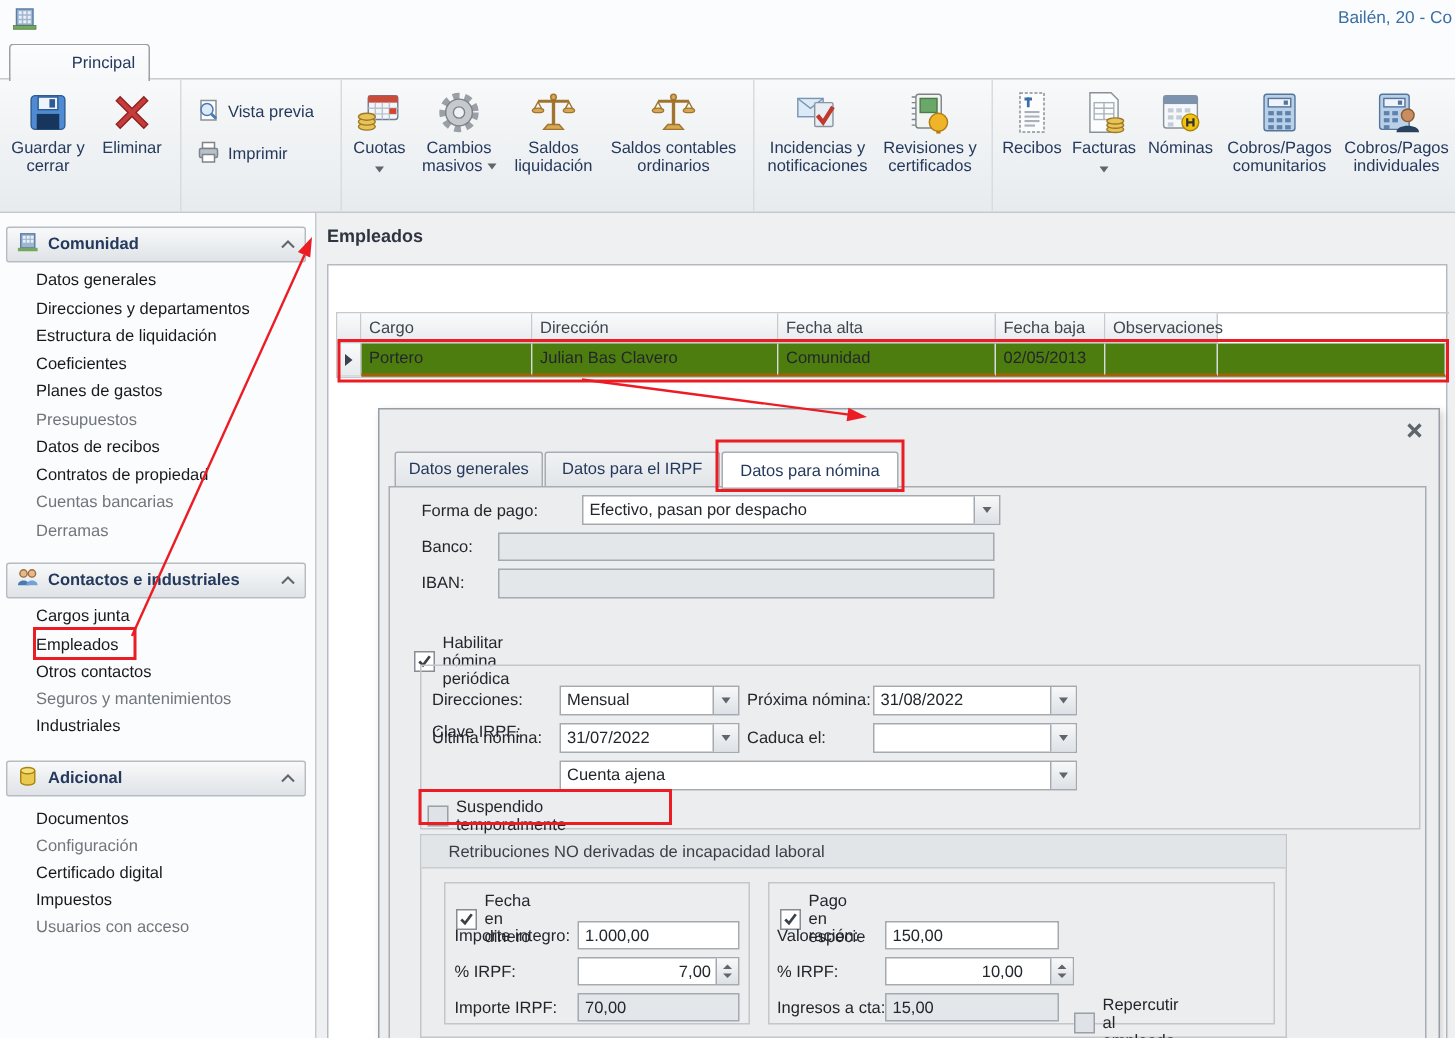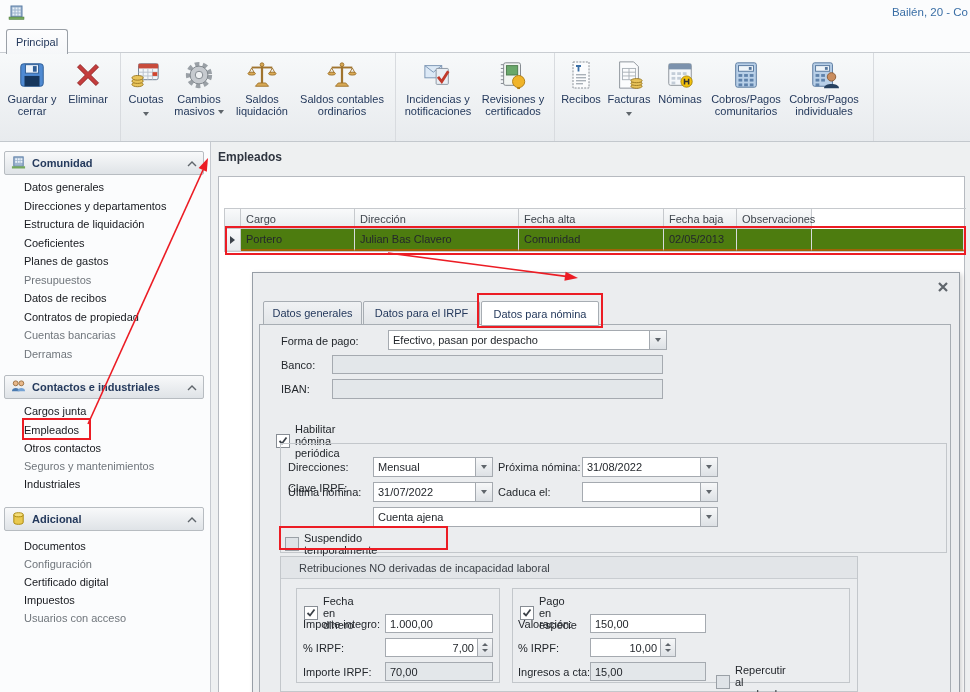--- a/index.html
+++ b/index.html
@@ -5,21 +5,21 @@
   html,body{margin:0;padding:0;}
   body{font-family:"Liberation Sans",sans-serif;font-size:11px;color:#23272c;}
   #screen{position:relative;width:970px;height:692px;overflow:hidden;background:#eef0f1;}
   
   .titlebar{position:absolute;left:0;top:0;width:970px;height:26px;background:#fbfcfd;}
   .appicon{position:absolute;left:8px;top:4px;width:17px;height:17px;}
   .titletext{position:absolute;right:2px;top:6px;color:#3a6ea5;font-size:11.5px;white-space:nowrap;}
   .tabrow{position:absolute;left:0;top:26px;width:970px;height:26px;background:#fbfcfd;}
   .ribbontab{position:absolute;left:6px;top:3px;width:60px;height:24px;background:linear-gradient(#fdfdfe,#f5f7f9);
     border:1px solid #9aa0a7;border-bottom:none;border-radius:3px 3px 0 0;color:#24395c;
-    display:flex;align-items:center;justify-content:center;z-index:3;}
+    display:flex;align-items:center;justify-content:center;z-index:3;padding-left:32px;}
   .ribbonbody{position:absolute;left:0;top:52px;width:970px;height:88px;display:flex;overflow:hidden;
     background:linear-gradient(#f7f9fa,#e8ebee);border-top:1px solid #c9cdd2;border-bottom:1px solid #c3c8cd;z-index:2;}
   .rgroup{position:relative;height:86px;padding:2px 3px 14px 3px;border-right:1px solid #d8dbdf;display:flex;align-items:flex-start;flex-shrink:0;}
   .rbtn{display:flex;flex-direction:column;align-items:center;padding-top:2px;height:66px;flex-shrink:0;}
   .ric{height:36px;display:flex;align-items:center;justify-content:center;}
   .rlab{font-size:11px;line-height:12px;color:#24395c;text-align:center;}
   .smallcol{display:flex;flex-direction:column;gap:8px;margin-top:10px;}
   .sbtn{display:flex;align-items:center;gap:5px;height:20px;font-size:11px;color:#24395c;padding:0 7px;}
   .dd{display:inline-block;width:0;height:0;border-left:3.5px solid transparent;border-right:3.5px solid transparent;border-top:4px solid #5f656b;vertical-align:middle;}
   .dd.block{margin-top:3px;}
@@ -119,20 +119,44 @@
         <span class="ric">
           <svg viewBox="0 0 32 32" width="28" height="28">
               <path d="M7 4 L16 13 L25 4 L28 7 L19 16 L28 25 L25 28 L16 19 L7 28 L4 25 L13 16 L4 7 Z" fill="#c43c3c" stroke="#8e1f1f"></path>
             </svg>
         </span>
         <span class="rlab">Eliminar</span>
       </div>
 
     </div>
 
+    <div class="rgroup" style="width:100px">
+      <div class="smallcol">
+        <div class="sbtn">
+          <span>
+            <svg viewBox="0 0 16 16" width="16" height="16">
+                <rect x="3" y="1" width="10" height="13" fill="#fff" stroke="#8a9097"></rect>
+                <circle cx="7" cy="7" r="4" fill="#dceaf7" stroke="#4a7ab0"></circle>
+                <line x1="10" y1="10" x2="13" y2="13" stroke="#4a7ab0" stroke-width="2"></line>
+              </svg>
+          </span>
+          <span>Vista previa</span>
+        </div>
+        <div class="sbtn">
+          <span>
+            <svg viewBox="0 0 16 16" width="16" height="16">
+                <rect x="4" y="1" width="8" height="4" fill="#fff" stroke="#7d838a"></rect>
+                <rect x="2" y="5" width="12" height="6" rx="1" fill="#b9c0c7" stroke="#7d838a"></rect>
+                <rect x="4" y="9" width="8" height="5" fill="#fff" stroke="#7d838a"></rect>
+              </svg>
+          </span>
+          <span>Imprimir</span>
+        </div>
+      </div>
+    </div>
 
     <div class="rgroup" style="width:268px">
       <div class="rbtn" style="width:44px">
         <span class="ric">
           <svg viewBox="0 0 32 32" width="30" height="30">
               <rect x="8" y="4" width="21" height="17" rx="2" fill="#f3f6f9" stroke="#6b7c90"></rect>
               <rect x="8" y="4" width="21" height="5" fill="#c84b3c"></rect>
               <line x1="13" y1="9" x2="13" y2="21" stroke="#b9c2cc"></line>
               <line x1="18" y1="9" x2="18" y2="21" stroke="#b9c2cc"></line>
               <line x1="23" y1="9" x2="23" y2="21" stroke="#b9c2cc"></line>
@@ -545,21 +569,21 @@
             <path d="M1.5 5 L4 7.5 L8.5 1.5" fill="none" stroke="#3b4148" stroke-width="1.8"></path>
           </svg>
       </span>
       <span>Pago en especie</span>
     </div>
     <div class="flabel" style="left:518px;top:618px">Valoración:</div>
     <div class="tb" style="left:590px;top:614px;width:116px;height:19px">
       <span>150,00</span>
     </div>
     <div class="flabel" style="left:518px;top:642px">% IRPF:</div>
-    <div class="tb num" style="left:590px;top:638px;width:86px;height:19px;padding-right:18px">
+    <div class="tb num" style="left:590px;top:638px;width:126px;height:19px;padding-right:33px">
       <span>10,00</span>
       <span class="spin">
           <span class="up"></span>
           <span class="down"></span>
         </span>
     </div>
     <div class="flabel" style="left:518px;top:666px">Ingresos a cta:</div>
     <div class="tb gray" style="left:590px;top:662px;width:116px;height:19px">
       <span>15,00</span>
     </div>

